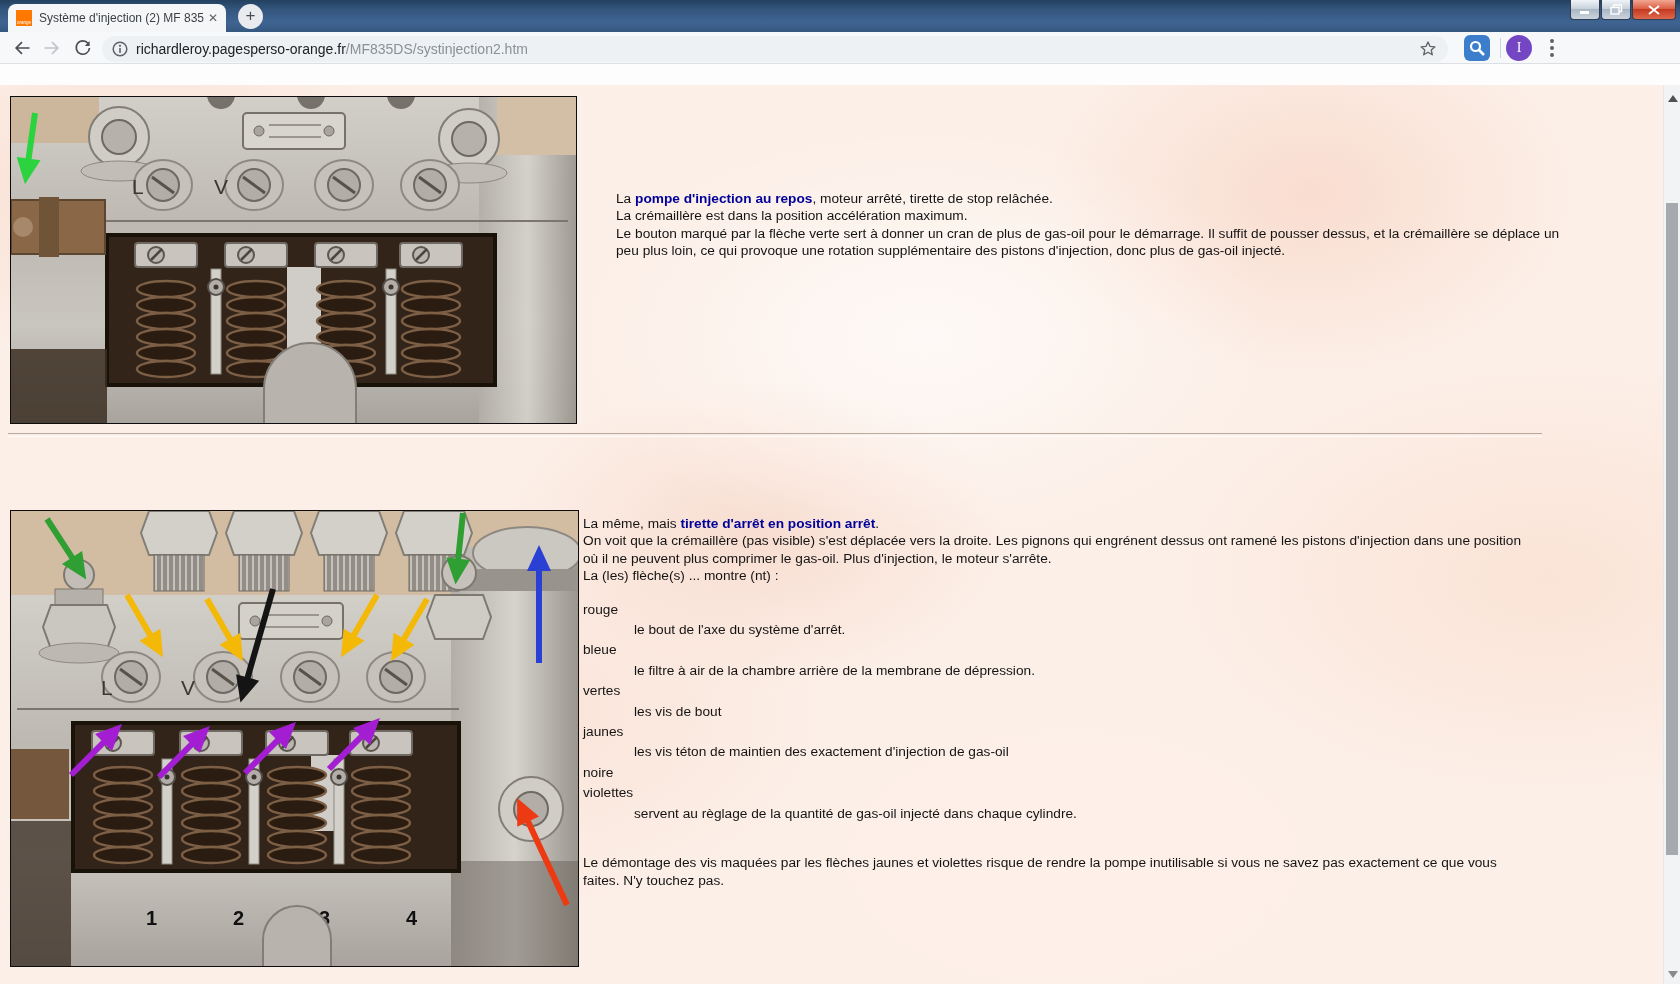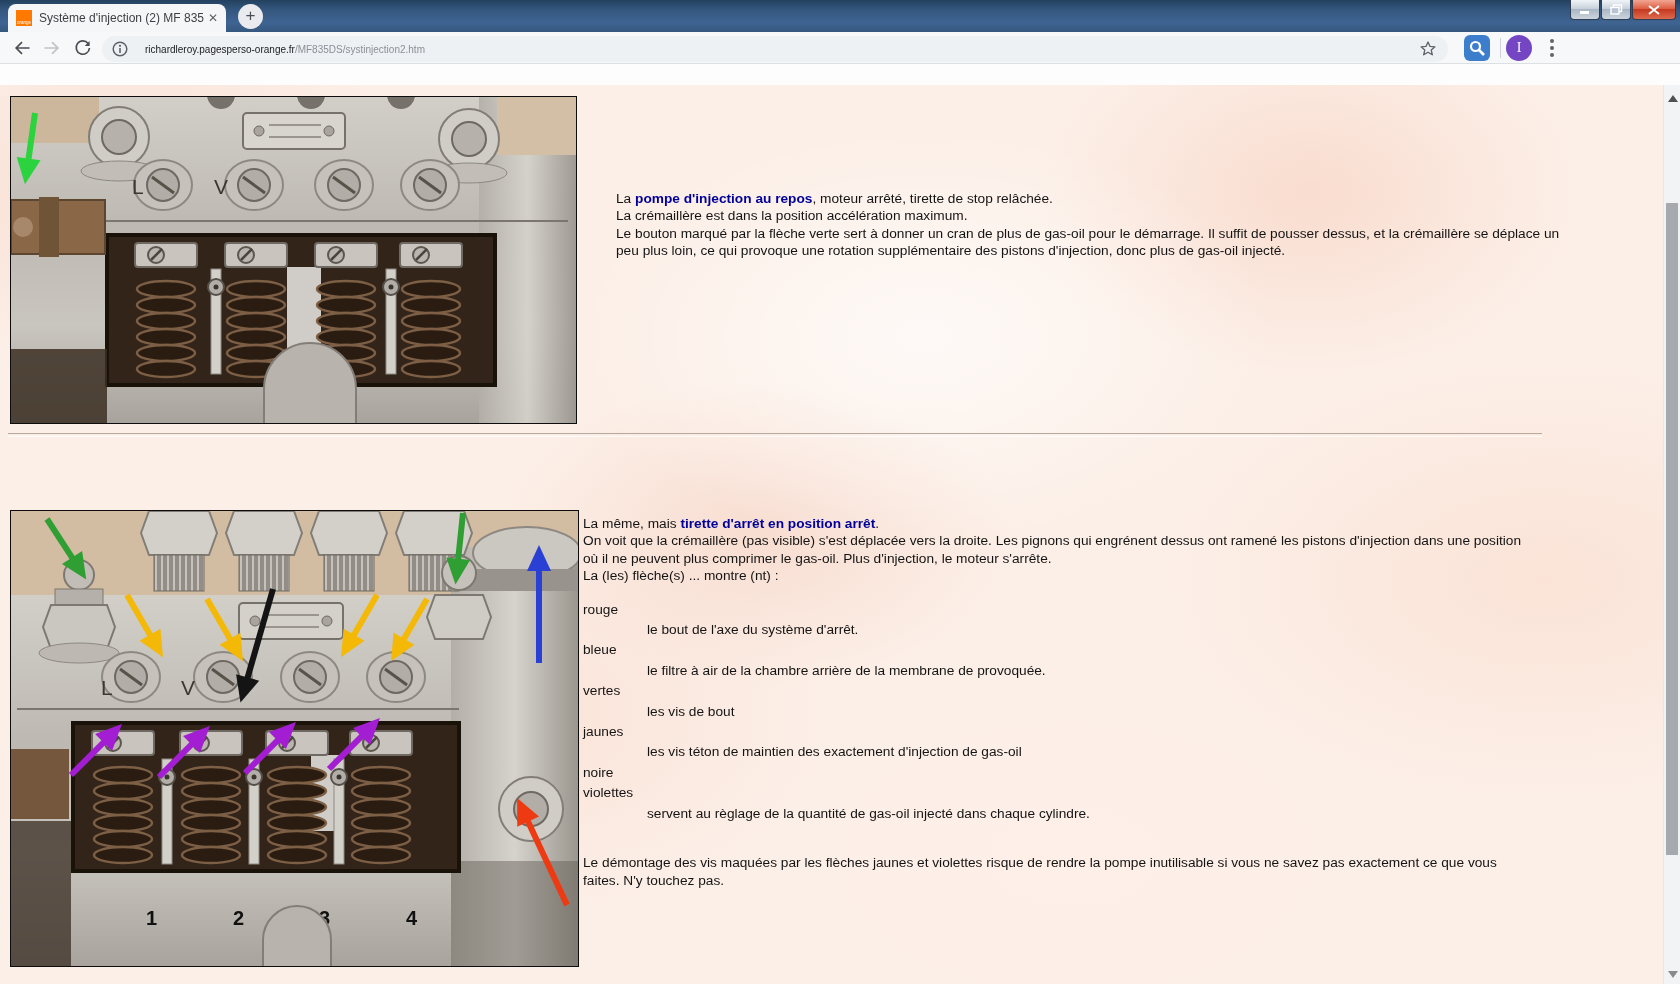--- a/index.html
+++ b/index.html
@@ -24,21 +24,21 @@
     background:linear-gradient(180deg,#f0f4f8,#c8d1db 45%,#a9b6c4 50%,#ccd5de);}
   .win-btn.min,.win-btn.max{width:30px;}
   .win-btn.close{width:44px;background:linear-gradient(180deg,#f2a692,#dd6045 45%,#c53a20 50%,#dd6a4e);}
 
   
   .toolbar{position:absolute;left:0;top:32px;width:1680px;height:32px;background:#f7f8f9;
     border-bottom:1px solid #dcdfe3;box-sizing:border-box;}
   .navbtn{position:absolute;top:38px;width:20px;height:20px;}
   .omnibox{position:absolute;left:102px;top:36px;width:1346px;height:26px;border-radius:13px;
     background:#eef1f3;display:flex;align-items:center;padding:0 10px;box-sizing:border-box;}
-  .urltext{font-size:10px;margin-left:17px;white-space:nowrap;overflow:hidden;flex:1;}
+  .urltext{font-size:14px;margin-left:8px;white-space:nowrap;overflow:hidden;flex:1;}
   .urltext .host{color:#202124;}
   .urltext .path{color:#8a9097;}
   .ext-icon{position:absolute;left:1464px;top:35px;width:26px;height:26px;border-radius:6px;
     background:#3d7ecc;display:flex;align-items:center;justify-content:center;}
   .tb-divider{position:absolute;left:1500px;top:38px;width:1px;height:20px;background:#d0d3d8;}
   .avatar{position:absolute;left:1506px;top:35px;width:26px;height:26px;border-radius:50%;
     background:#7446c4;color:#fff;font-family:"Liberation Serif",serif;font-size:14px;
     display:flex;align-items:center;justify-content:center;}
   .dots{position:absolute;left:1548px;top:38px;}
 
@@ -55,21 +55,21 @@
       radial-gradient(ellipse 460px 280px at 30% 70%, rgba(248,216,202,.55), rgba(248,216,202,0) 70%),
       radial-gradient(ellipse 420px 240px at 64% 86%, rgba(255,240,232,.8), rgba(255,240,232,0) 70%),
       radial-gradient(ellipse 360px 220px at 45% 50%, rgba(244,203,186,.5), rgba(244,203,186,0) 70%);}
   .photo{position:absolute;border:1px solid #0d0d0d;background:#b9b5ae;}
   .text-block{position:absolute;font-size:13.7px;line-height:17.4px;color:#141414;}
   .navy{color:#00009a;font-weight:bold;}
   .page-hr{position:absolute;left:8px;top:348px;width:1534px;height:2px;border:none;
     border-top:1px solid #b7a99e;border-bottom:1px solid #fffdfb;margin:0;}
   .legend-list{margin:16px 0 0 0;}
   .legend-list dt{margin-top:3px;}
-  .legend-list dd{margin:3px 0 0 20px;padding-left:44px;}
+  .legend-list dd{margin:3px 0 0 7px;padding-left:44px;}
   .warning{margin-top:32px;}
 
   
   .scrollbar{position:absolute;right:0;top:21px;width:17px;height:899px;background:#f2f3f4;
     border-left:1px solid #e7e7e7;box-sizing:border-box;}
   .sb-arrow-up{position:absolute;left:4px;top:10px;width:0;height:0;
     border-left:5px solid transparent;border-right:5px solid transparent;border-bottom:7px solid #505050;}
   .sb-arrow-down{position:absolute;left:4px;bottom:6px;width:0;height:0;
     border-left:5px solid transparent;border-right:5px solid transparent;border-top:7px solid #8a8a8a;}
   .sb-thumb{position:absolute;left:2px;top:118px;width:12px;height:652px;background:#a6a9ad;}
@@ -350,21 +350,21 @@
       </svg>
 
       <div class="text-block" style="left:583px;top:430px;width:952px">
         <span>La même, mais </span><span class="navy">tirette d'arrêt en position arrêt</span><span>.</span><br>
         <span>On voit que la crémaillère (pas visible) s'est déplacée vers la droite. Les pignons qui engrénent dessus ont ramené les pistons d'injection dans une position où il ne peuvent plus comprimer le gas-oil. Plus d'injection, le moteur s'arrête.</span><br>
         <span>La (les) flèche(s) ... montre (nt) :</span>
         <dl class="legend-list">
           <dt>rouge</dt>
           <dd>le bout de l'axe du système d'arrêt.</dd>
           <dt>bleue</dt>
-          <dd>le filtre à air de la chambre arrière de la membrane de provoquée.</dd>
+          <dd>le filtre à air de la chambre arrière de la membrane de dépression.</dd>
           <dt>vertes</dt>
           <dd>les vis de bout</dd>
           <dt>jaunes</dt>
           <dd>les vis téton de maintien des exactement d'injection de gas-oil</dd>
           <dt>noire</dt>
           <dt>violettes</dt>
           <dd>servent au règlage de la quantité de gas-oil injecté dans chaque cylindre.</dd>
         </dl>
         <div class="warning">Le démontage des vis maquées par les flèches jaunes et violettes risque de rendre la pompe inutilisable si vous ne savez pas exactement ce que vous faites. N'y touchez pas.</div>
       </div>

